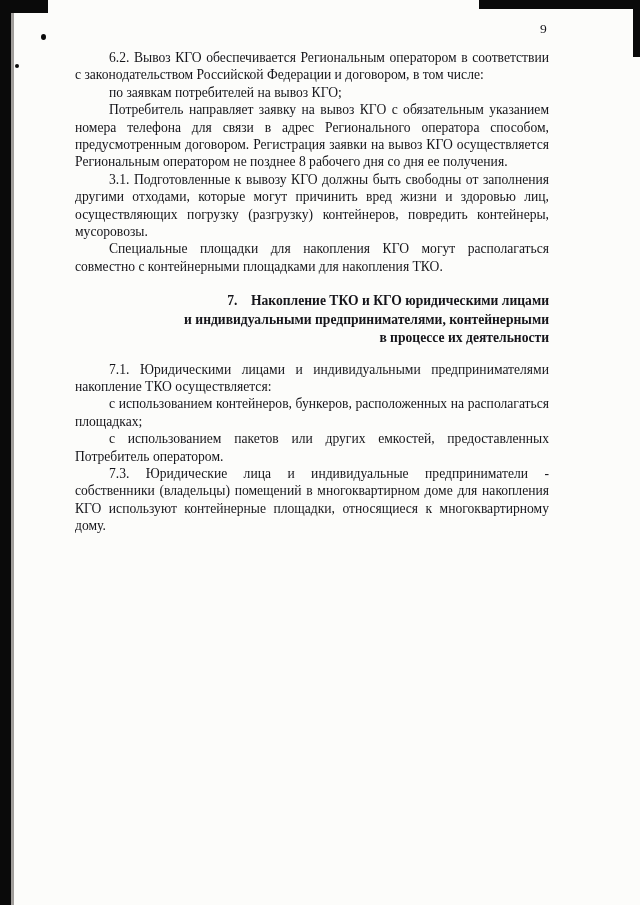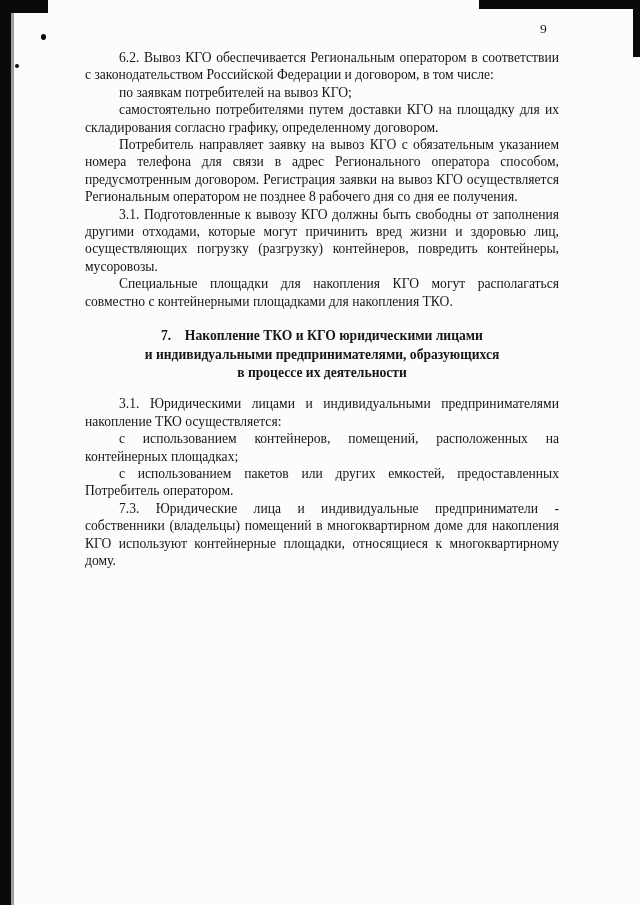--- a/index.html
+++ b/index.html
@@ -25,39 +25,39 @@
   .speck-1 { left: 41px; top: 34px; width: 5px; height: 6px; border-radius: 50%; }
   .speck-2 { left: 15px; top: 64px; width: 4px; height: 4px; border-radius: 50%; }
 
   .page-number {
     position: absolute;
     top: 21px; left: 540px;
     font-size: 13.5px;
   }
   .content {
     position: absolute;
-    left: 85px; top: 49px;
+    left: 75px; top: 49px;
     width: 474px;
     font-size: 13.6px;
     line-height: 17.4px;
     text-align: justify;
   }
   .content p {
     margin: 0;
     text-indent: 34px;
   }
   .heading {
     margin: 17px 0 13px;
     font-weight: bold;
     text-align: center;
   }
   .heading p {
     margin: 0;
     text-indent: 0;
-    text-align: center;
+    text-align: right;
     line-height: 18.4px;
   }
 </style>
 </head>
 <body>
 
 <div class="page">
 
   <div class="artifact left-bar"></div>
   <div class="artifact left-bar-shade"></div>
@@ -66,30 +66,29 @@
   <div class="artifact right-bar"></div>
   <div class="artifact speck-1"></div>
   <div class="artifact speck-2"></div>
 
   <div class="page-number">9</div>
 
   <div class="content">
 
     <p>6.2. Вывоз КГО обеспечивается Региональным оператором в соответствии с законодательством Российской Федерации и договором, в том числе:</p>
     <p>по заявкам потребителей на вывоз КГО;</p>
-    <p>самостоятельно потребителями путем доставки КГО на площадку для их складирования согласно графику, определенному договором.</p>
     <p>Потребитель направляет заявку на вывоз КГО с обязательным указанием номера телефона для связи в адрес Регионального оператора способом, предусмотренным договором. Регистрация заявки на вывоз КГО осуществляется Региональным оператором не позднее 8 рабочего дня со дня ее получения.</p>
     <p>3.1. Подготовленные к вывозу КГО должны быть свободны от заполнения другими отходами, которые могут причинить вред жизни и здоровью лиц, осуществляющих погрузку (разгрузку) контейнеров, повредить контейнеры, мусоровозы.</p>
     <p>Специальные площадки для накопления КГО могут располагаться совместно с контейнерными площадками для накопления ТКО.</p>
 
     <div class="heading">
       <p>7.&nbsp;&nbsp;&nbsp;&nbsp;Накопление ТКО и КГО юридическими лицами</p>
-      <p>и индивидуальными предпринимателями, образующихся</p>
+      <p>и индивидуальными предпринимателями, контейнерными</p>
       <p>в процессе их деятельности</p>
     </div>
 
-    <p>3.1. Юридическими лицами и индивидуальными предпринимателями накопление ТКО осуществляется:</p>
-    <p>с использованием контейнеров, помещений, расположенных на контейнерных площадках;</p>
+    <p>7.1. Юридическими лицами и индивидуальными предпринимателями накопление ТКО осуществляется:</p>
+    <p>с использованием контейнеров, бункеров, расположенных на располагаться площадках;</p>
     <p>с использованием пакетов или других емкостей, предоставленных Потребитель оператором.</p>
     <p>7.3. Юридические лица и индивидуальные предприниматели - собственники (владельцы) помещений в многоквартирном доме для накопления КГО используют контейнерные площадки, относящиеся к многоквартирному дому.</p>
 
   </div>
 </div>
 
 </body></html>

